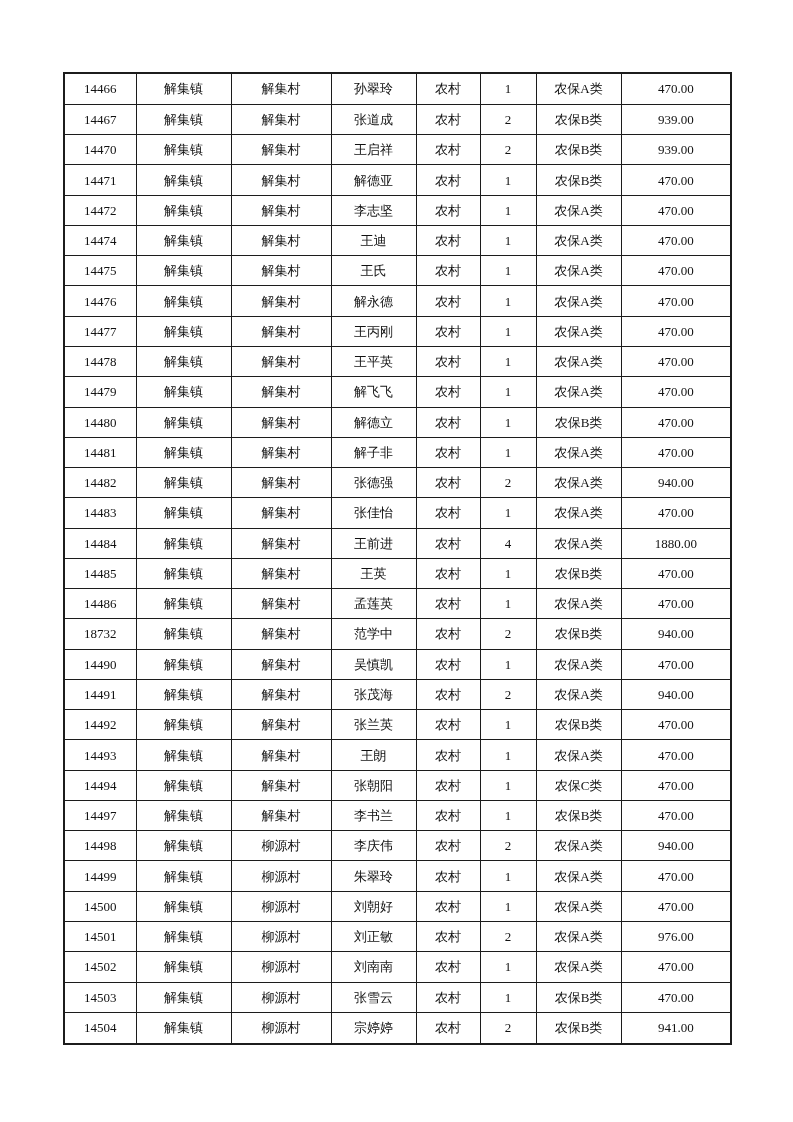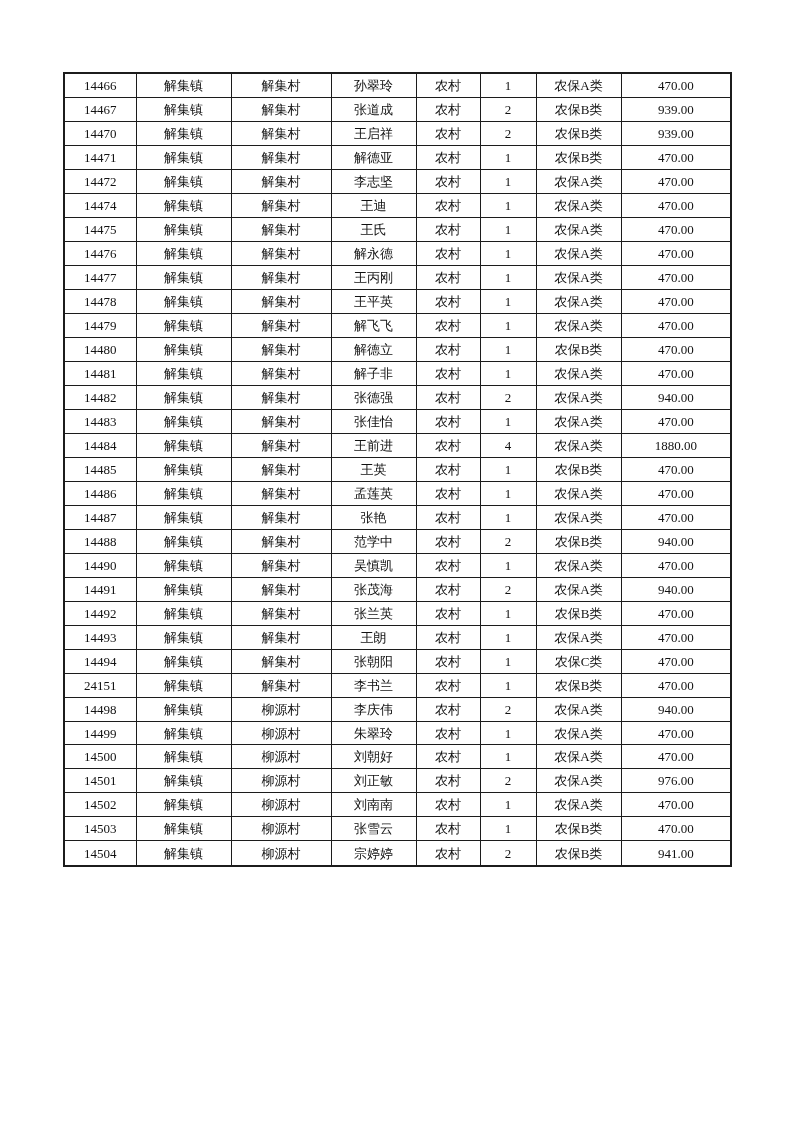--- a/index.html
+++ b/index.html
@@ -21,21 +21,21 @@
     top: 0;
     width: 793px;
     height: 1122px;
     background: #ffffff;
   }
   table.records {
     position: absolute;
     left: 63px;
     top: 72px;
     width: 667px;
-    height: 795px;
+    height: 973px;
     border-collapse: collapse;
     table-layout: fixed;
     border: 2px solid #1c1c1c;
     padding-left: 10px;
   }
   table.records td {
     border: 1px solid #1c1c1c;
     text-align: center;
     vertical-align: middle;
     font-size: 13px;
@@ -243,31 +243,21 @@
           <td>14486</td>
           <td>解集镇</td>
           <td>解集村</td>
           <td>孟莲英</td>
           <td>农村</td>
           <td>1</td>
           <td>农保A类</td>
           <td>470.00</td>
         </tr>
         <tr>
-          <td>14487</td>
-          <td>解集镇</td>
-          <td>解集村</td>
-          <td>张艳</td>
-          <td>农村</td>
-          <td>1</td>
-          <td>农保A类</td>
-          <td>470.00</td>
-        </tr>
-        <tr>
-          <td>14488</td>
+          <td>18732</td>
           <td>解集镇</td>
           <td>解集村</td>
           <td>范学中</td>
           <td>农村</td>
           <td>2</td>
           <td>农保B类</td>
           <td>940.00</td>
         </tr>
         <tr>
           <td>14490</td>
@@ -313,21 +303,21 @@
           <td>14494</td>
           <td>解集镇</td>
           <td>解集村</td>
           <td>张朝阳</td>
           <td>农村</td>
           <td>1</td>
           <td>农保C类</td>
           <td>470.00</td>
         </tr>
         <tr>
-          <td>24151</td>
+          <td>14497</td>
           <td>解集镇</td>
           <td>解集村</td>
           <td>李书兰</td>
           <td>农村</td>
           <td>1</td>
           <td>农保B类</td>
           <td>470.00</td>
         </tr>
         <tr>
           <td>14498</td>

